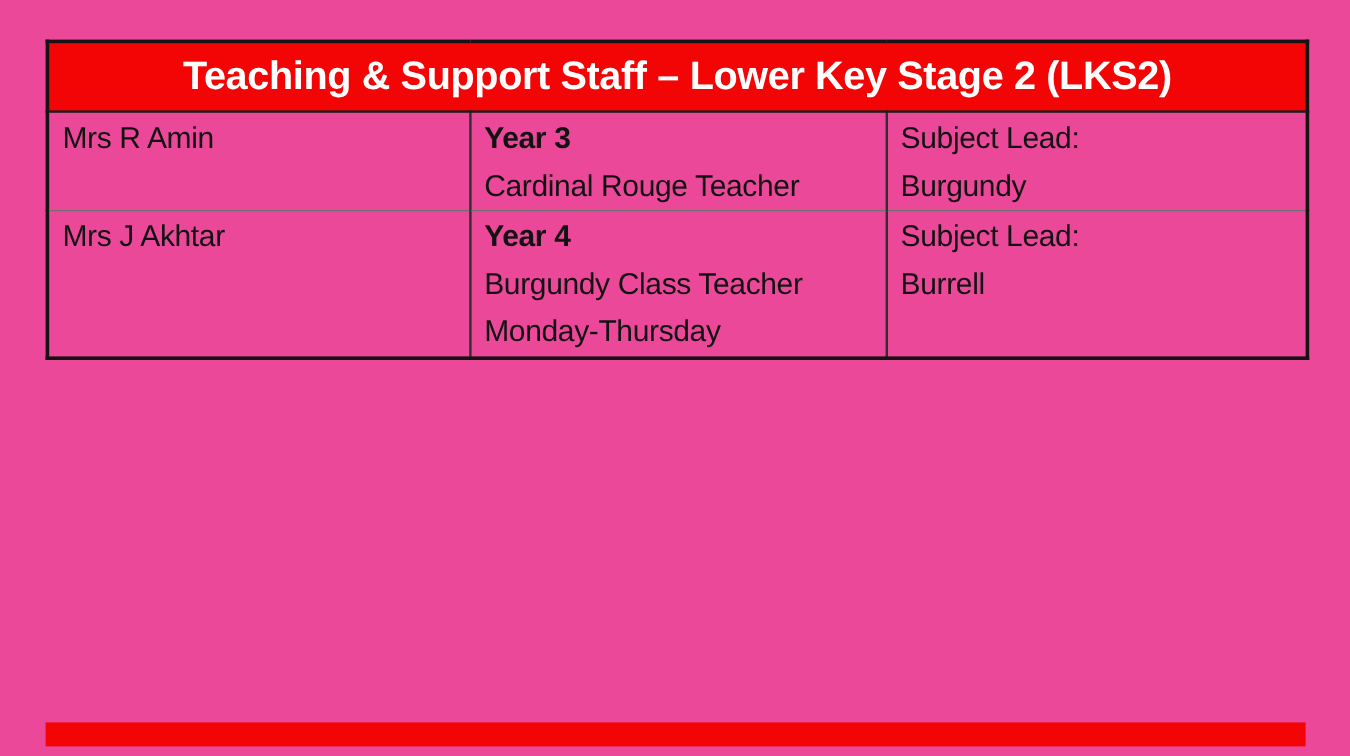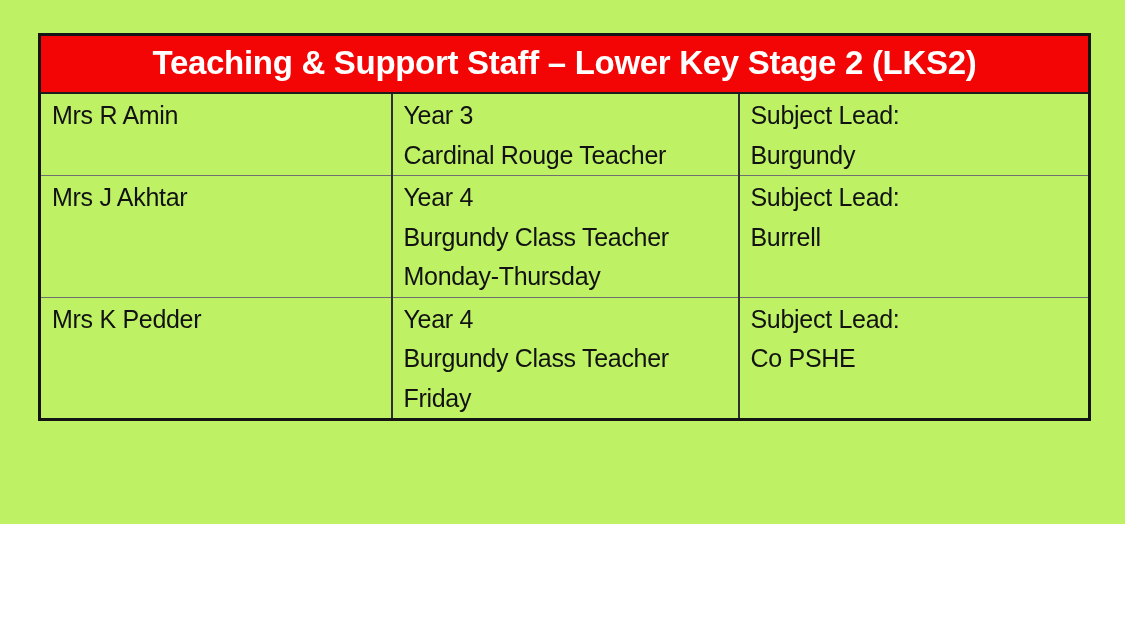--- a/index.html
+++ b/index.html
@@ -1,20 +1,20 @@
 <!DOCTYPE html>
 <html><head>
 <meta charset="utf-8">
 <style>
   html, body { margin: 0; padding: 0; }
   .page {
     position: relative;
     width: 1125px;
-    height: 524px;
-    background: #bef264;
+    height: 630px;
+    background: #ec4899;
     font-family: "Liberation Sans", sans-serif;
     color: #121212;
     overflow: hidden;
   }
   table.staff-table {
     position: absolute;
     left: 38px;
     top: 33px;
     width: 1050px;
     border-collapse: collapse;
@@ -38,21 +38,21 @@
     font-size: 25px;
     line-height: 39.5px;
     letter-spacing: -0.3px;
     border-left: 2px solid #2f2f2f;
     border-right: 2px solid #2f2f2f;
     border-top: 1.4px solid #6f6f6f;
     border-bottom: 1.4px solid #6f6f6f;
   }
   tr.h2 { height: 79px; }
   tr.h3 { height: 118px; }
-  .bold { font-weight: normal; }
+  .bold { font-weight: bold; }
   .support-cell { border-top: 1.6px solid #4a4a4a; }
   .next-bar {
     position: absolute;
     left: 38px;
     top: 602px;
     width: 1050px;
     height: 20px;
   }
 </style>
 </head>
@@ -91,31 +91,19 @@
           <div class="bold">Year 4</div>
           <div>Burgundy Class Teacher</div>
           <div>Monday-Thursday</div>
         </td>
         <td>
           <div>Subject Lead:</div>
           <div>Burrell</div>
         </td>
       </tr>
 
-      <tr class="h3">
-        <td>Mrs K Pedder</td>
-        <td>
-          <div class="bold">Year 4</div>
-          <div>Burgundy Class Teacher</div>
-          <div>Friday</div>
-        </td>
-        <td>
-          <div>Subject Lead:</div>
-          <div>Co PSHE</div>
-        </td>
-      </tr>
 
     </tbody>
   </table>
 
   <div class="next-bar" style="background-color: rgb(242, 5, 4);"></div>
 
 </div>
 
 </body></html>

